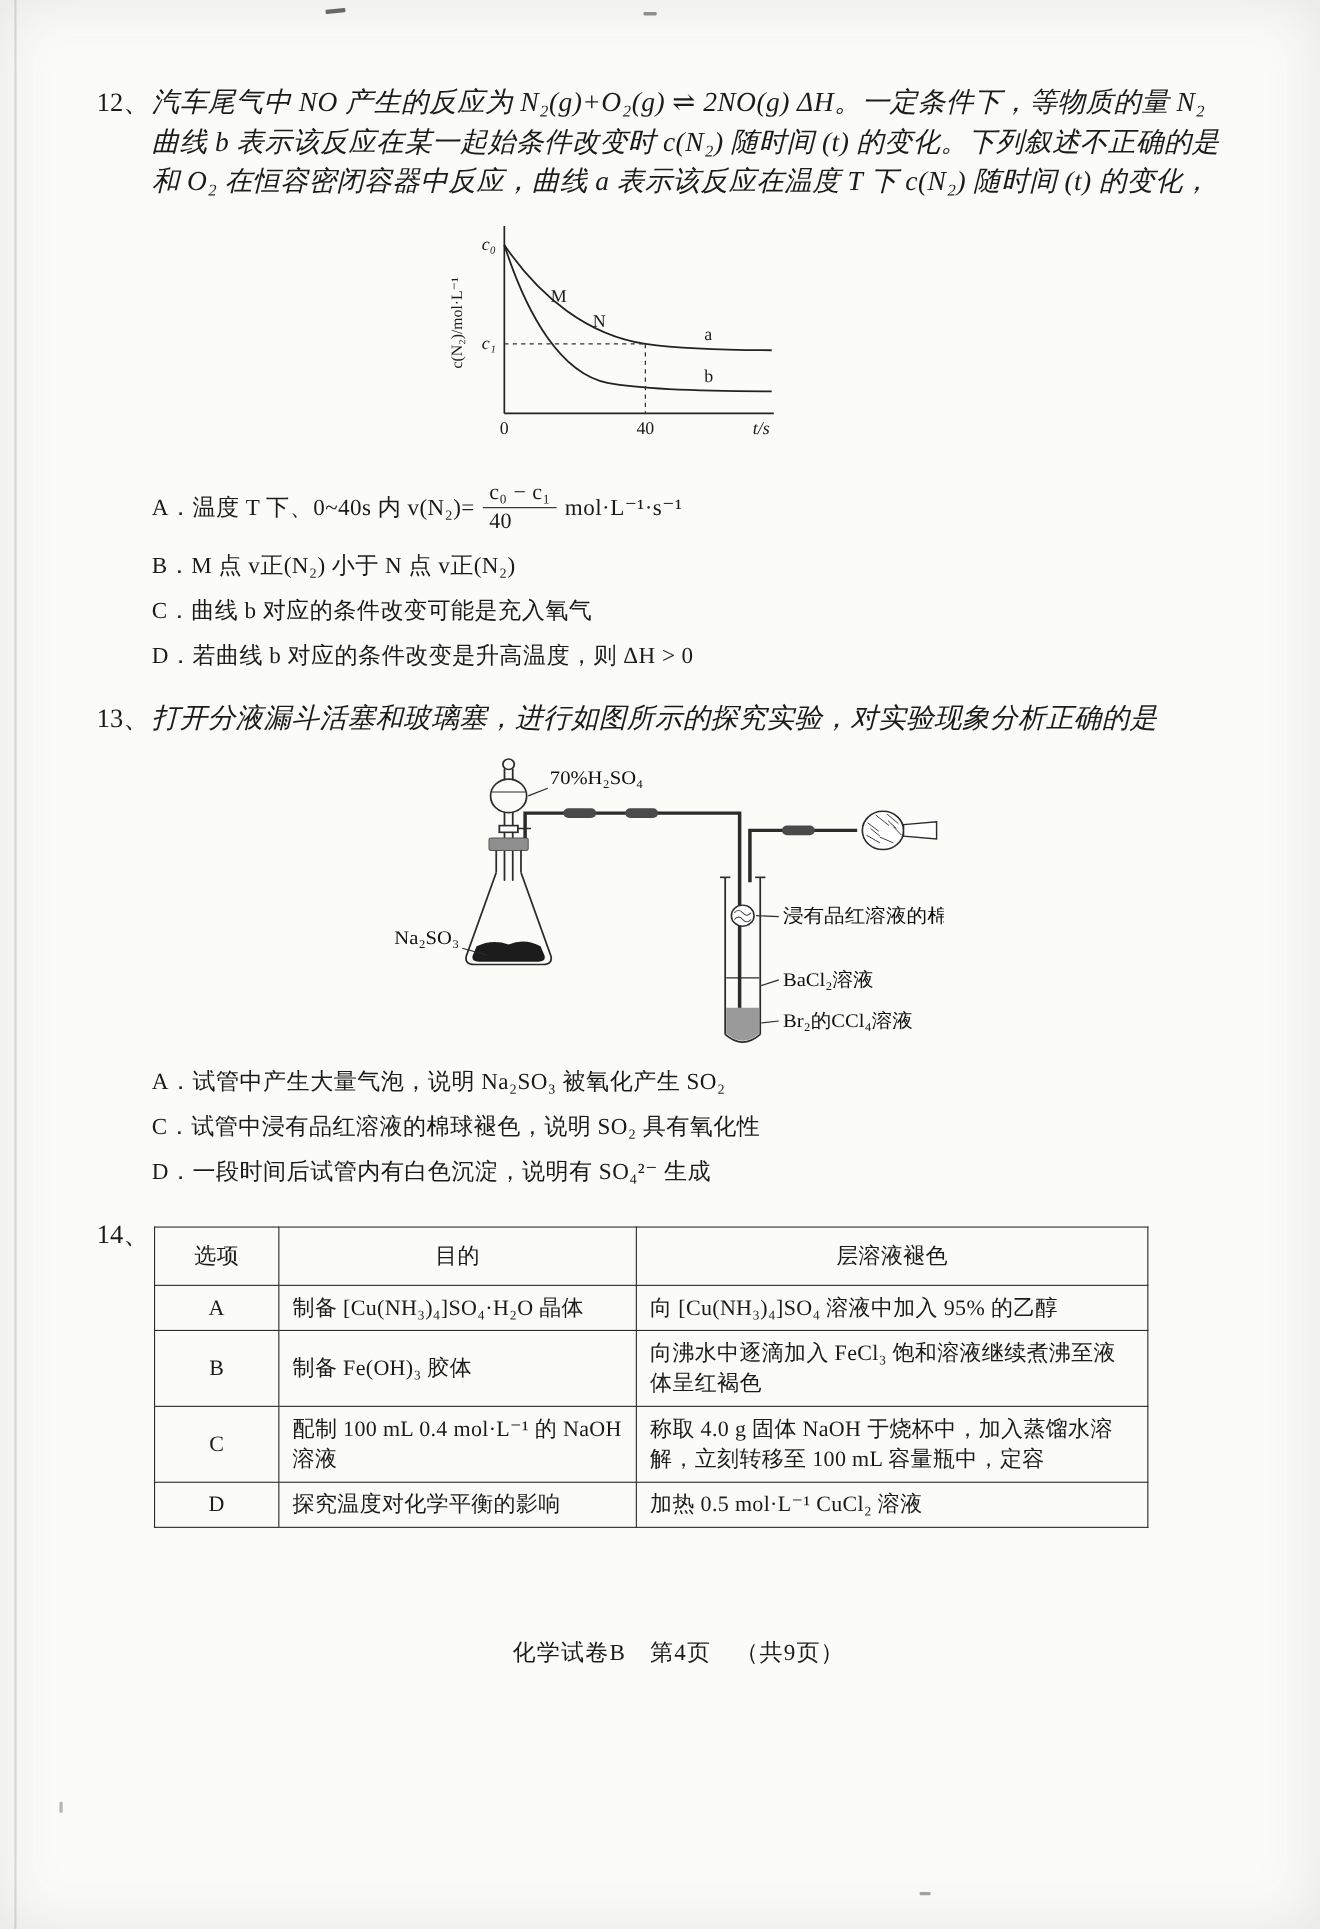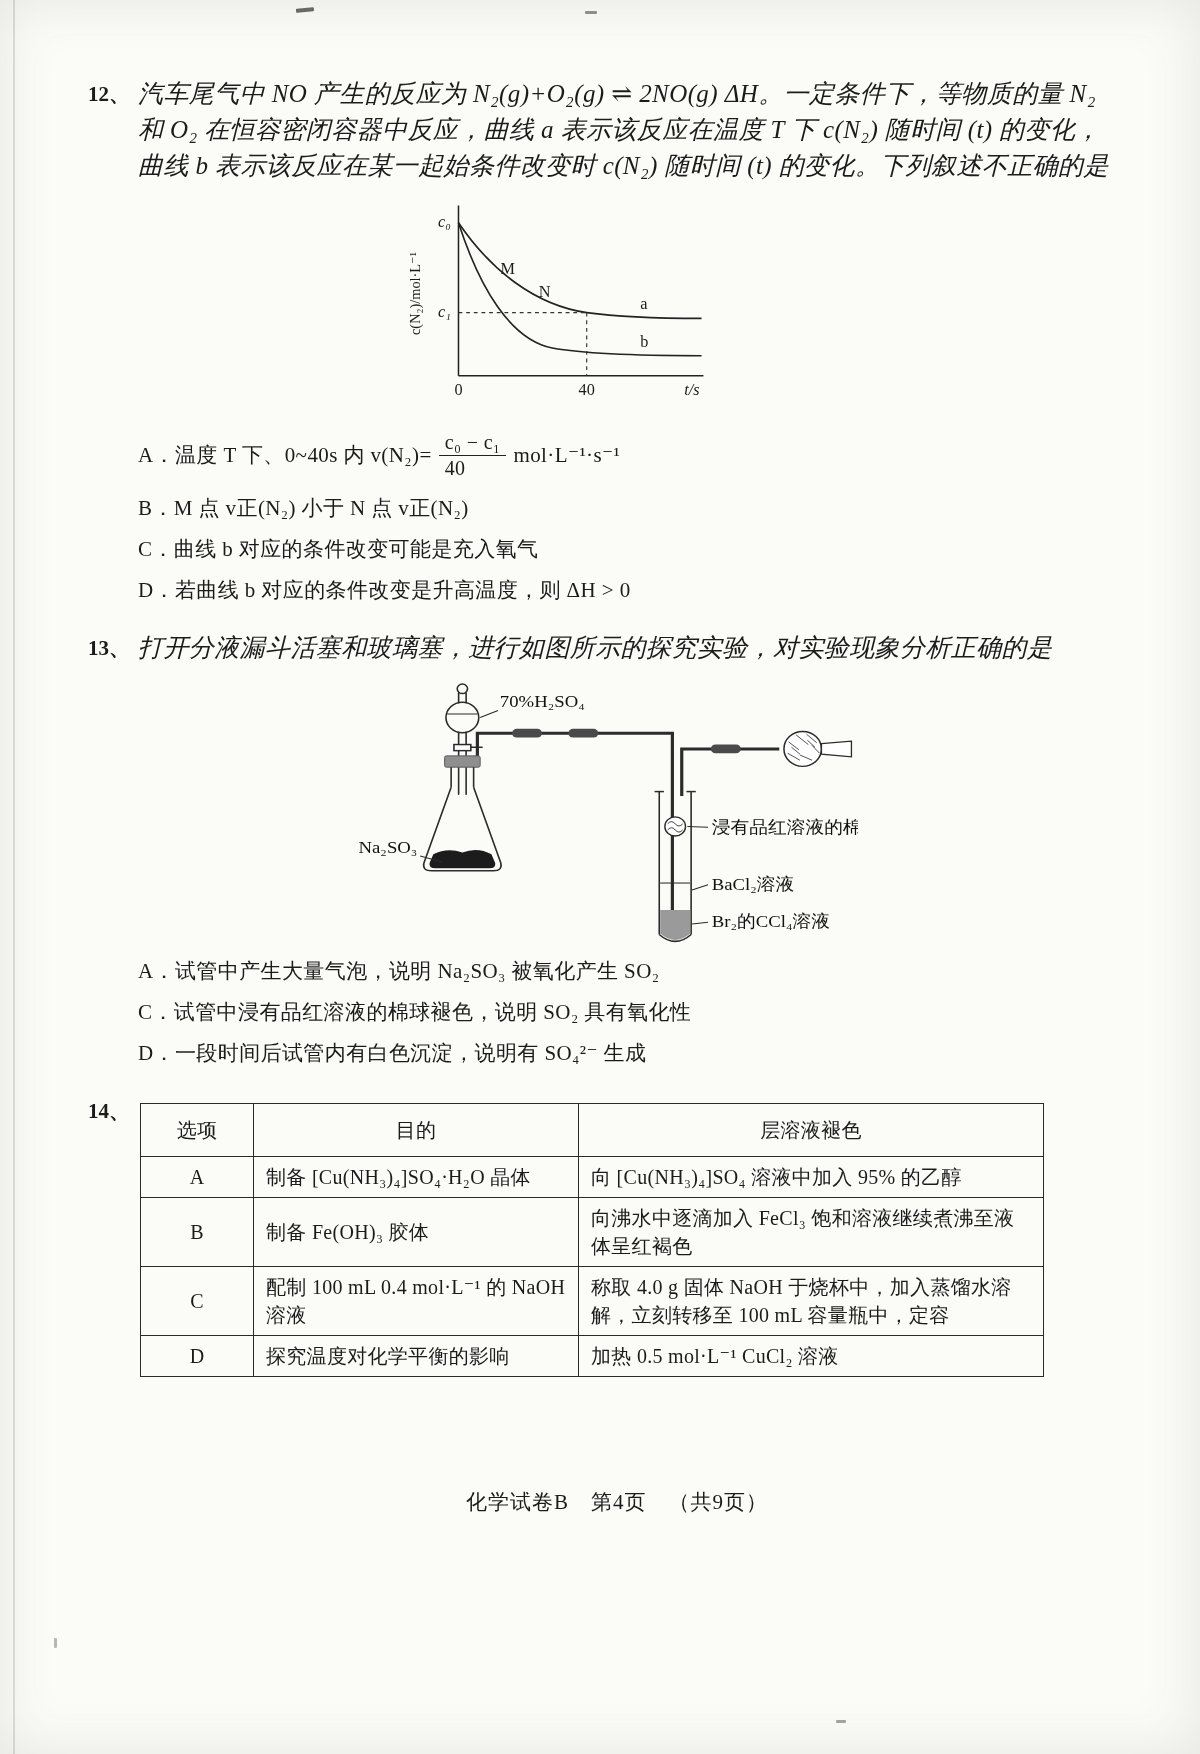--- a/index.html
+++ b/index.html
@@ -8,25 +8,25 @@
   .page::after{content:"";position:absolute;inset:0;pointer-events:none;box-shadow:inset 0 0 55px rgba(70,70,70,.12);}
   .edge-line{position:absolute;left:13px;top:0;width:2px;height:100%;background:rgba(120,120,120,.22);}
   .scan-mark{position:absolute;background:#3a3a3a;border-radius:1px;}
   .m1{left:296px;top:8px;width:18px;height:4px;transform:rotate(-6deg);opacity:.75;}
   .m2{left:585px;top:11px;width:12px;height:3px;opacity:.55;}
   .m3{left:836px;top:1720px;width:10px;height:3px;opacity:.45;}
   .m4{left:54px;top:1638px;width:3px;height:10px;opacity:.35;}
 
   .content{position:absolute;left:88px;top:76px;width:1046px;}
   .question{display:flex;margin-bottom:12px;}
-  .qnum{width:50px;flex:none;font-size:21px;line-height:36px;font-weight:bold;}
+  .qnum{width:50px;flex:none;font-size:24px;line-height:36px;}
   .qbody{flex:1;min-width:0;}
   .stem-line{margin:0;font-size:25px;line-height:36px;letter-spacing:.4px;font-style:italic;}
 
-  .options{margin-top:8px;}
+  .options{margin-top:20px;}
   .option{font-size:21px;line-height:27px;margin:14px 0;letter-spacing:.4px;}
   .option-frac{display:flex;align-items:center;flex-wrap:wrap;}
   .frac{display:inline-flex;flex-direction:column;margin:0 7px;font-size:20px;line-height:1.25;}
   .frac .num{border-bottom:1.7px solid #222;padding:0 6px;}
   .frac .den{padding:0 6px;}
 
   figure{margin:0;}
   .chart-fig{margin:10px 0 6px 260px;}
   .chart-svg{width:320px;height:222px;display:block;}
   .apparatus-fig{margin:8px 0 4px 120px;}
@@ -51,22 +51,22 @@
   <div class="scan-mark m2"></div>
   <div class="scan-mark m3"></div>
   <div class="scan-mark m4"></div>
 
   <div class="content">
 
     <section class="question">
       <div class="qnum">12、</div>
       <div class="qbody">
         <p class="stem-line">汽车尾气中 NO 产生的反应为 N₂(g)+O₂(g) ⇌ 2NO(g)  ΔH。一定条件下，等物质的量 N₂</p>
+        <p class="stem-line">曲线 b 表示该反应在某一起始条件改变时 c(N₂) 随时间 (t) 的变化。下列叙述不正确的是</p>
         <p class="stem-line">和 O₂ 在恒容密闭容器中反应，曲线 a 表示该反应在温度 T 下 c(N₂) 随时间 (t) 的变化，</p>
-        <p class="stem-line">曲线 b 表示该反应在某一起始条件改变时 c(N₂) 随时间 (t) 的变化。下列叙述不正确的是</p>
 
         <figure class="chart-fig">
           <svg class="chart-svg" viewBox="0 0 332 232">
             <g stroke="#222" stroke-width="1.6" fill="none">
               <line x1="62" y1="12" x2="62" y2="190"></line>
               <line x1="62" y1="190" x2="318" y2="190"></line>
             </g>
             <path d="M62,30 C96,80 142,116 196,124 C232,129 282,130 316,130" stroke="#222" stroke-width="1.7" fill="none"></path>
             <path d="M62,30 C84,98 116,152 160,161 C198,168 272,169 316,169" stroke="#222" stroke-width="1.7" fill="none"></path>
             <path d="M62,124 H196 M196,124 V190" stroke="#333" stroke-width="1.2" stroke-dasharray="4 4" fill="none"></path>

